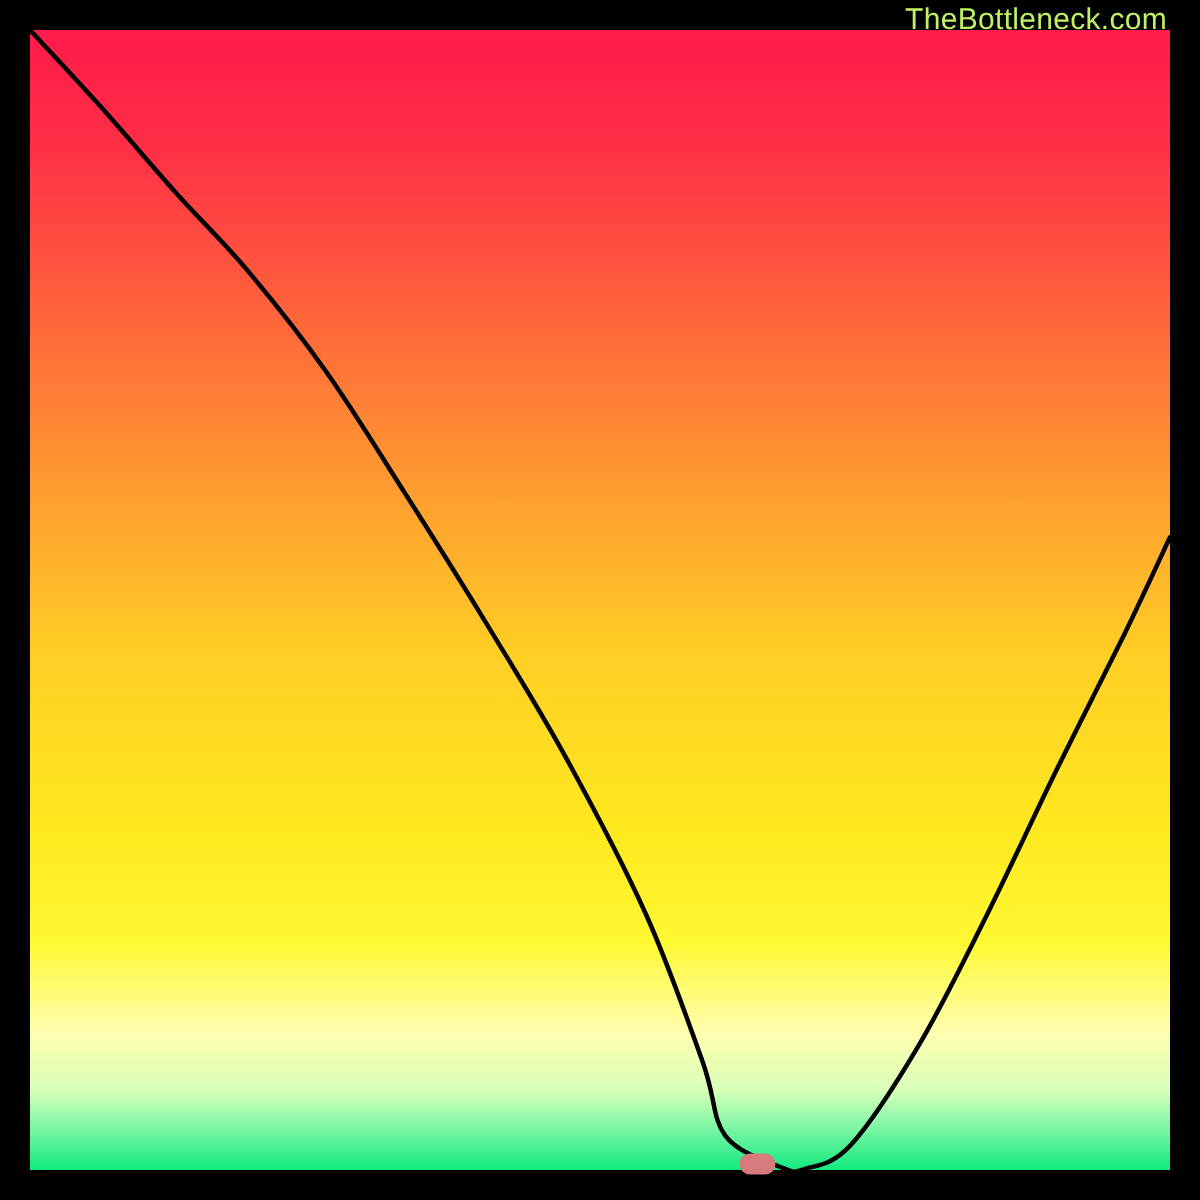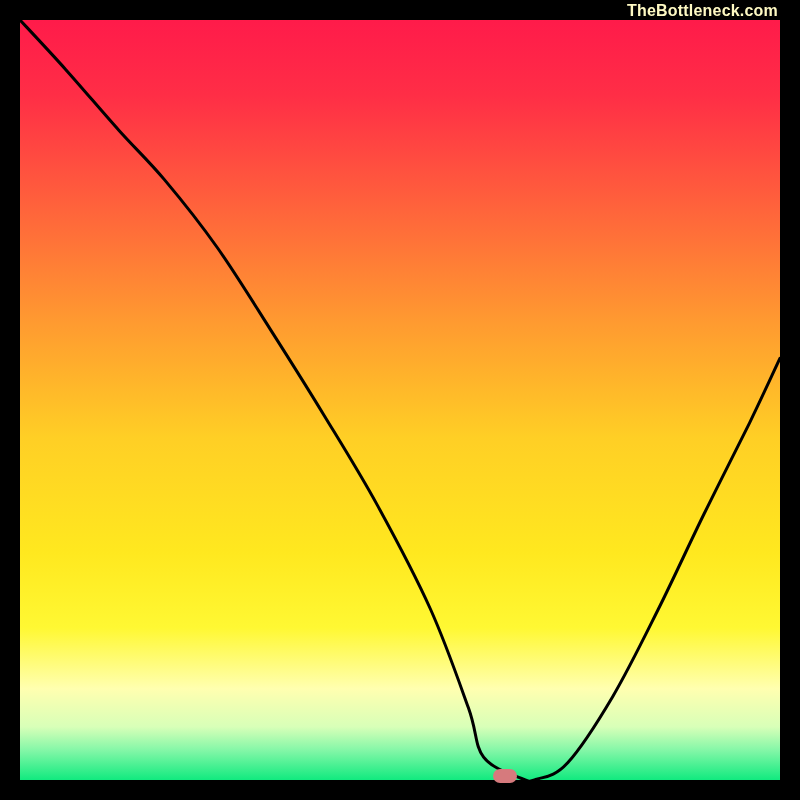--- a/index.html
+++ b/index.html
@@ -21,23 +21,23 @@
     position: absolute;
     left: 0;
     top: 0;
     width: 100%;
     height: 100%;
   }
   .watermark {
     position: absolute;
     top: 2px;
     right: 22px;
-    color: #fef9c3;
-    font-size: 16px;
-    font-weight: 700;
+    color: #bef264;
+    font-size: 20px;
+    font-weight: 400;
     letter-spacing: 0.2px;
   }
   svg.curve {
     position: absolute;
     left: 0;
     top: 0;
     width: 100%;
     height: 100%;
   }
   .marker {

